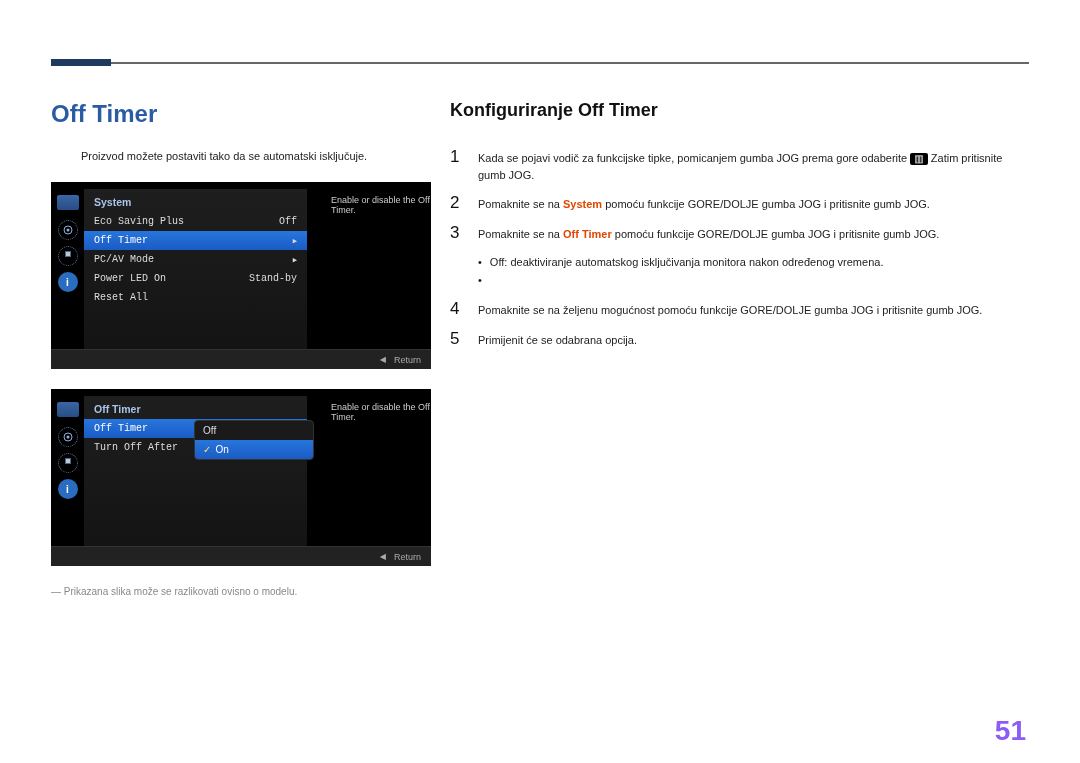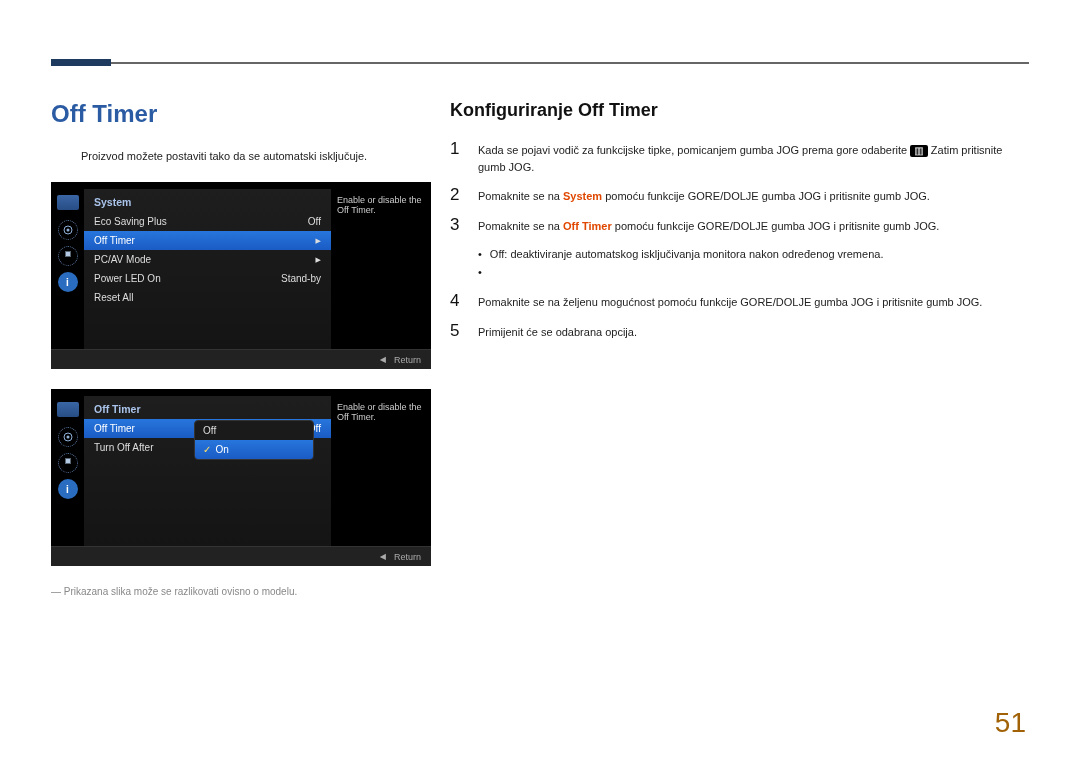--- a/index.html
+++ b/index.html
@@ -49,21 +49,21 @@
   .intro-text {
     font-size: 11px;
     color: #222;
     margin-bottom: 20px;
     margin-left: 30px;
   }
   .section-title {
     font-size: 18px;
     font-weight: bold;
     color: #111;
-    margin-bottom: 18px;
+    margin-bottom: 26px;
   }
   
   .osd {
     background: #000;
     margin-bottom: 20px;
     position: relative;
     padding: 7px 0 0 0;
   }
   .osd-body {
     display: flex;
@@ -111,32 +111,34 @@
     font-weight: bold;
   }
   .osd-row {
     display: flex;
     justify-content: space-between;
     padding: 4px 10px;
     color: #ddd;
     font-size: 10px;
     align-items: center;
     height: 19px;
+    font-family: Liberation Mono, monospace;
   }
   .osd-row.sel {
     background: linear-gradient(180deg,#2776dd,#1a5bc4);
     color: #fff;
   }
   .osd-right {
     width: 100px;
     background: #000;
     color: #ccc;
     font-size: 9px;
-    padding: 6px 6px;
+    padding: 6px 0;
     text-align: left;
+    margin-left: 24px;
   }
   .osd-footer {
     height: 20px;
     background: #222;
     border-top: 1px solid #333;
     color: #aaa;
     font-size: 9px;
     display: flex;
     justify-content: flex-end;
     align-items: center;
@@ -210,24 +212,24 @@
     color: #fff;
     font-size: 10px;
     padding: 1px 4px;
     border-radius: 2px;
     vertical-align: middle;
     line-height: 1;
   }
   .page-num {
     position: absolute;
     right: 54px;
-    bottom: 24px;
+    bottom: 16px;
     font-size: 28px;
-    font-weight: 400;
-    color: #a16207;
+    font-weight: 700;
+    color: #8b5cf6;
   }
   .tri { font-size: 7px; color: #ddd; }
 </style>
 </head>
 <body>
 
 <div class="top-rule"></div>
 
 <div class="left-col">
   <h1 class="page-title">Off Timer</h1>

